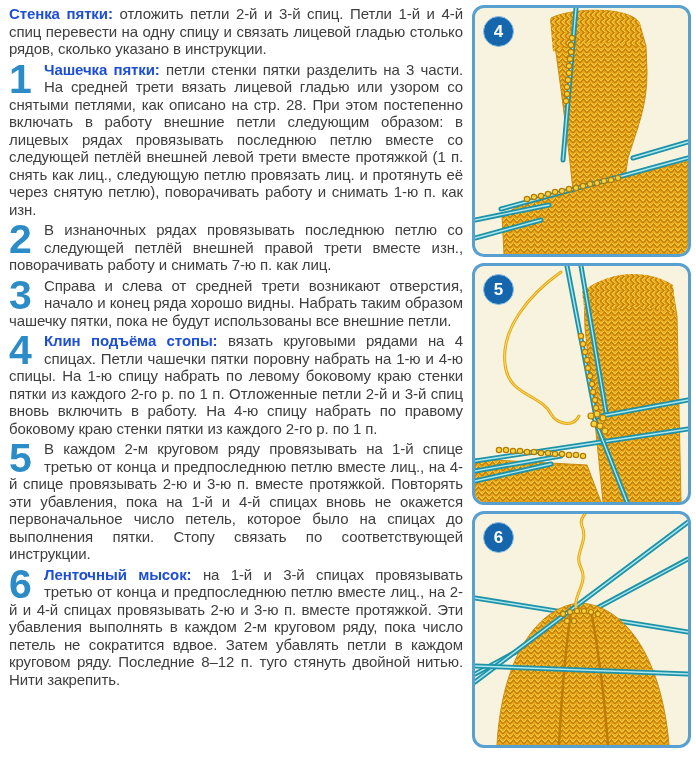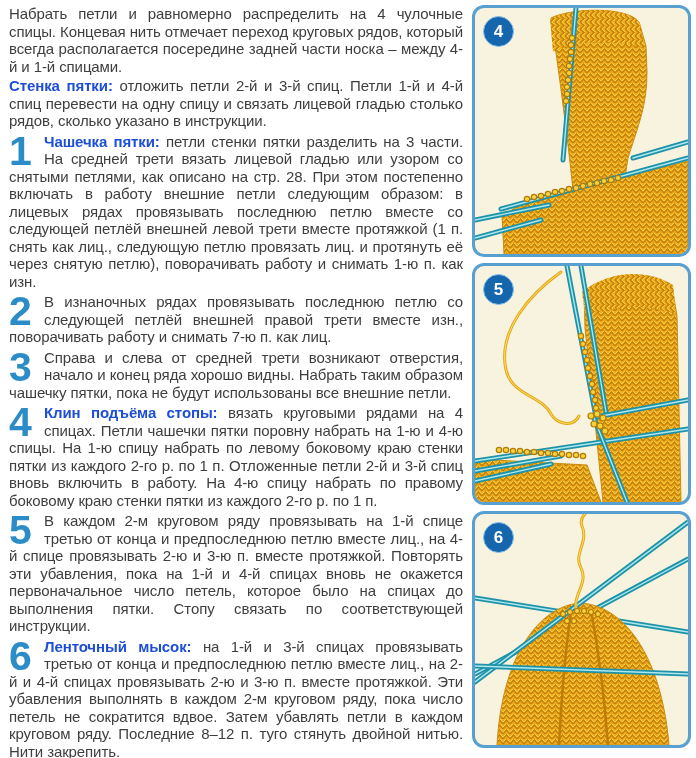--- a/index.html
+++ b/index.html
@@ -47,21 +47,20 @@
   .ridge{fill:none;stroke:#bf7c07;stroke-width:2.5;}
   .fabric{stroke:#c98c10;stroke-width:1;}
 </style>
 </head>
 <body>
 
 <div class="page">
 
   <div class="text-col">
 
-    <p class="para"><span class="lead"></span><span>Набрать петли и равномерно распределить на 4 чулочные спицы. Концевая нить отмечает переход круговых рядов, который всегда располагается посередине задней части носка – между 4-й и 1-й спицами.</span></p>
 
     <p class="para"><span class="lead">Стенка пятки:</span><span> отложить петли 2-й и 3-й спиц. Петли 1-й и 4-й спиц перевести на одну спицу и связать лицевой гладью столько рядов, сколько указано в инструкции.</span></p>
 
     <div class="step">
       <span class="step-num">1</span><span class="lead">Чашечка пятки:</span><span> петли стенки пятки разделить на 3 части. На средней трети вязать лицевой гладью или узором со снятыми петлями, как описано на стр. 28. При этом постепенно включать в работу внешние петли следующим образом: в лицевых рядах провязывать последнюю петлю вместе со следующей петлёй внешней левой трети вместе протяжкой (1 п. снять как лиц., следующую петлю провязать лиц. и протянуть её через снятую петлю), поворачивать работу и снимать 1-ю п. как изн.</span>
     </div>
 
     <div class="step">
       <span class="step-num">2</span><span class="lead"></span><span>В изнаночных рядах провязывать последнюю петлю со следующей петлёй внешней правой трети вместе изн., поворачивать работу и снимать 7-ю п. как лиц.</span>
     </div>

